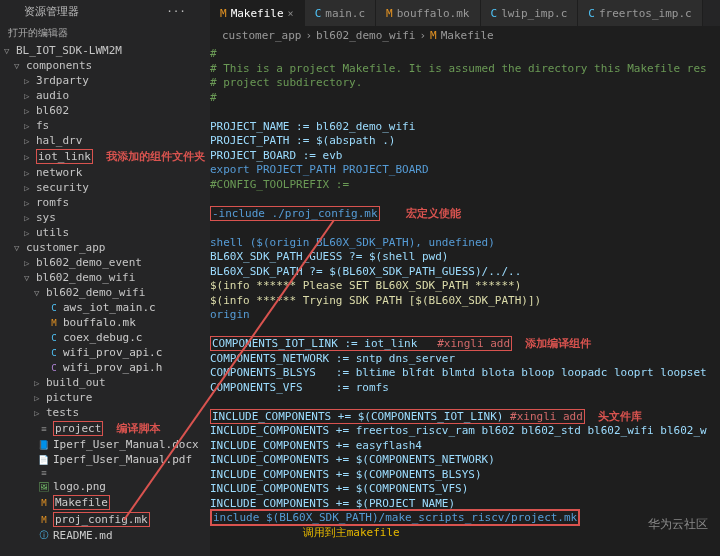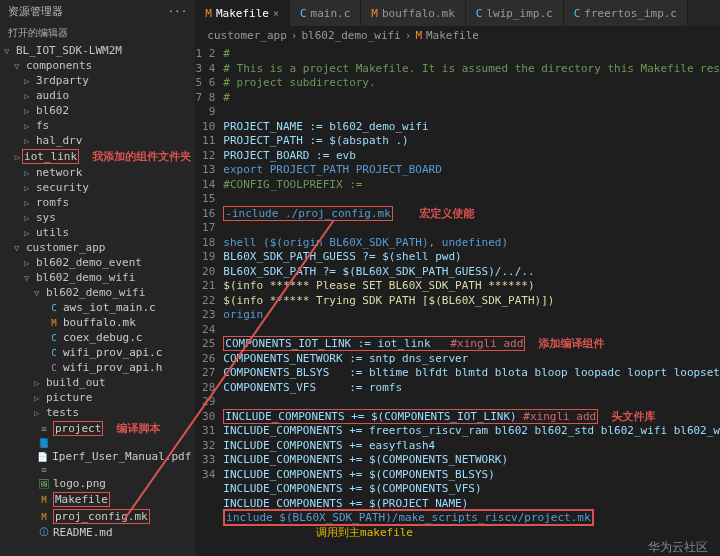--- a/index.html
+++ b/index.html
@@ -1,19 +1,19 @@
 <!DOCTYPE html>
 <html><head>
 <meta charset="utf-8">
 <style>
 *{margin:0;padding:0;box-sizing:border-box;font-family:Consolas,Monaco,monospace;font-size:11px}
 body{background:#1e1e1e;color:#ccc;width:720px;height:556px;overflow:hidden;position:relative}
 .app{display:flex;height:100%}
 .sidebar{width:210px;background:#252526;overflow:hidden;display:flex;flex-direction:column}
-.sb-hdr{padding:4px 8px;display:flex;justify-content:space-between;align-items:center;color:#bbb;font-size:10px}
+.sb-hdr{padding:4px 24px;display:flex;justify-content:space-between;align-items:center;color:#bbb;font-size:10px}
 .sb-sub{padding:3px 8px;color:#aaa;font-size:10px}
 .tree{flex:1;overflow:auto}
 .ti{display:flex;align-items:center;padding:1px 4px;cursor:pointer;white-space:nowrap}
 .chv{display:inline-block;width:10px;color:#888;font-size:9px;margin-right:2px}
 .sp{display:inline-block}
 .fn{color:#ccc}
 .fd{color:#c5c5c5}
 .blue{color:#4fc3f7}
 .orange{color:#e09123}
 .green{color:#7bc96f}
@@ -32,21 +32,21 @@
 .cm{color:#6a9955}
 .kw{color:#569cd6}
 .vr{color:#9cdcfe}
 .fn2{color:#dcdcaa}
 .red{color:#d16969}
 .hl{border:1px solid #d9534f;padding:0 1px}
 .hl2{border:2px solid #d9534f;padding:0 1px}
 .note{color:#d9534f;font-weight:bold}
 .notey{color:#e6b800;font-weight:normal}
 .arrow{position:absolute;pointer-events:none}
-.watermark{position:absolute;bottom:0;right:12px;color:#888;font-size:12px;font-family:sans-serif}
+.watermark{position:absolute;bottom:23px;right:12px;color:#888;font-size:12px;font-family:sans-serif}
 </style>
 </head>
 <body>
 
 <div class="app">
 <div class="sidebar">
  <div class="sb-hdr">
   <span>资源管理器</span>
   <span>···</span>
  </div>
@@ -169,20 +169,21 @@
         </div>
   <div class="ti">
           <span class="sp" style="width:30px"></span>
           <span class="chv">▷</span>
           <span class="fd">tests</span>
         </div>
   <div class="ti"><span class="sp" style="width:34px"></span><span class="iconc gray">≡</span><span class="hl">project</span>&nbsp;&nbsp;<span class="note">编译脚本</span></div>
   <div class="ti">
           <span class="sp" style="width:34px"></span>
           <span class="iconc blue">📘</span>
+          <span class="fn">Iperf_User_Manual.docx</span>
         </div>
   <div class="ti">
           <span class="sp" style="width:34px"></span>
           <span class="iconc" style="color:#d9534f">📄</span>
           <span class="fn">Iperf_User_Manual.pdf</span>
         </div>
   <div class="ti">
           <span class="sp" style="width:34px"></span>
           <span class="iconc gray">≡</span>
         </div>
@@ -235,54 +236,20 @@
  </div>
  <div class="bc">
   <span>customer_app</span>
         <span>›</span>
   <span>bl602_demo_wifi</span>
         <span>›</span>
   <span class="orange">M</span>
         <span>Makefile</span>
  </div>
  <div class="code">
-  <div class="gutter">1
-2
-3
-4
-5
-6
-7
-8
-9
-10
-11
-12
-13
-14
-15
-16
-17
-18
-19
-20
-21
-22
-23
-24
-25
-26
-27
-28
-29
-30
-31
-32
-33
-34</div>
   <div class="lines"><span class="cm">#</span>
 <span class="cm"># This is a project Makefile. It is assumed the directory this Makefile res</span>
 <span class="cm"># project subdirectory.</span>
 <span class="cm">#</span>
 <span></span>
 <span class="vr">PROJECT_NAME := bl602_demo_wifi</span>
 <span class="vr">PROJECT_PATH := $(abspath .)</span>
 <span class="vr">PROJECT_BOARD := evb</span>
 <span class="kw">export PROJECT_PATH PROJECT_BOARD</span>
 <span class="cm">#CONFIG_TOOLPREFIX :=</span>

